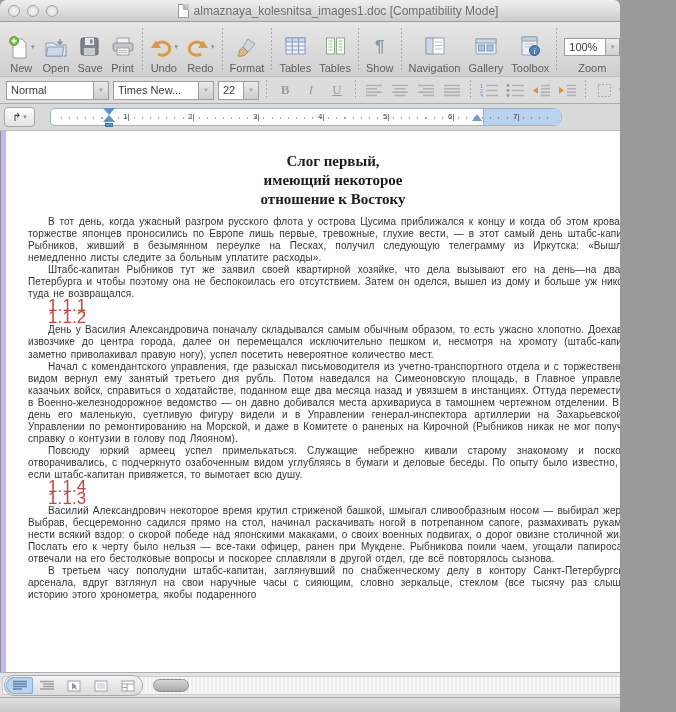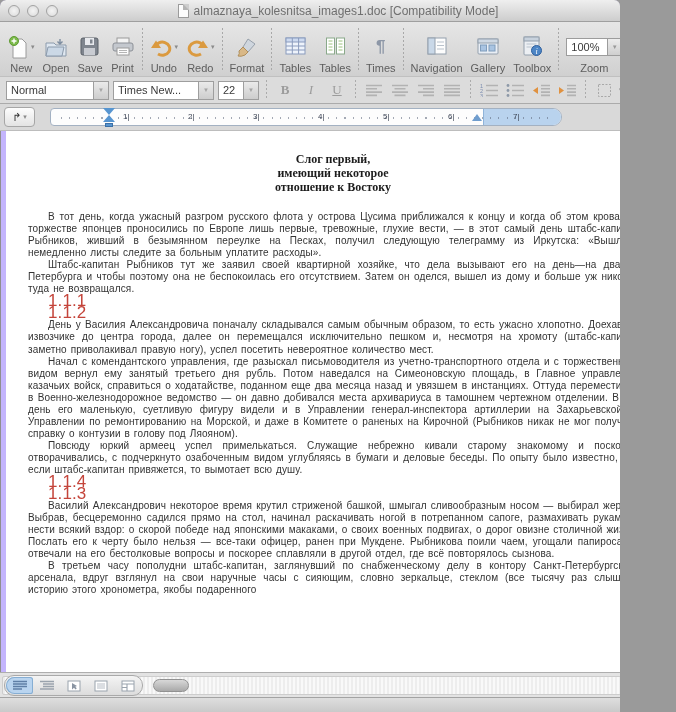--- a/index.html
+++ b/index.html
@@ -98,21 +98,21 @@
     background:#5795d0; border:1px solid #3c70a6; }
   .splitwidget { position:absolute; left:649px; top:5px; width:18px; height:15px;
     background:repeating-linear-gradient(#5b87c5 0 2px, #dce9f7 2px 4px);
     border:1px solid #3b6ea8; border-radius:2px; }
   
   .docarea { position:absolute; left:6px; top:131px; width:640px; height:541px;
     background:#ffffff; overflow:hidden; }
   .pagecontent { padding:21px 8px 0 22px; }
   .heading { text-align:center; white-space:pre-line;
     font-family:"Liberation Serif", serif; font-weight:bold;
-    font-size:12px; line-height:14px; color:#1c1c1c; margin-bottom:17px; }
+    font-size:15px; line-height:19px; color:#1c1c1c; margin-bottom:7px; }
   .para { font-size:10px; line-height:12.05px; text-align:justify;
     text-indent:20px; color:#333333; letter-spacing:0.12px; word-spacing:1px; }
   .redfield { font-size:17px; line-height:12.05px; padding-left:20px;
     color:#c4443a; letter-spacing:0.12px; }
   
   .vscroll { position:absolute; left:646px; top:131px; width:24px; height:506px;
     background:repeating-linear-gradient(90deg,#f2f2f2 0 2px,#fbfbfb 2px 4px);
     border-left:1px solid #c2c2c2; }
   .vthumb { position:absolute; left:5px; top:5px; width:14px; height:34px;
     border-radius:7px; border:1px solid #8d8d8d;
@@ -281,21 +281,21 @@
             </svg>
       </span>
         </span>
       <span class="lab">Tables</span>
     </div>
     <div class="tsep"></div>
     <div class="tool">
       <span class="ic">
           <span class="pilcrow">¶</span>
         </span>
-      <span class="lab">Times</span>
+      <span class="lab">Show</span>
     </div>
     <div class="tsep"></div>
     <div class="tool">
       <span class="ic">
           <span>
         <svg width="20" height="19">
               <rect x="1" y="1" width="18" height="16" fill="#fdfdfd" stroke="#94a0ad"></rect>
               <rect x="1" y="1" width="7" height="16" fill="#c9d8e8" stroke="#94a0ad"></rect>
               <path d="M10 5 h7 M10 8.5 h7 M10 12 h7" stroke="#b9c2cc"></path>
             </svg>

